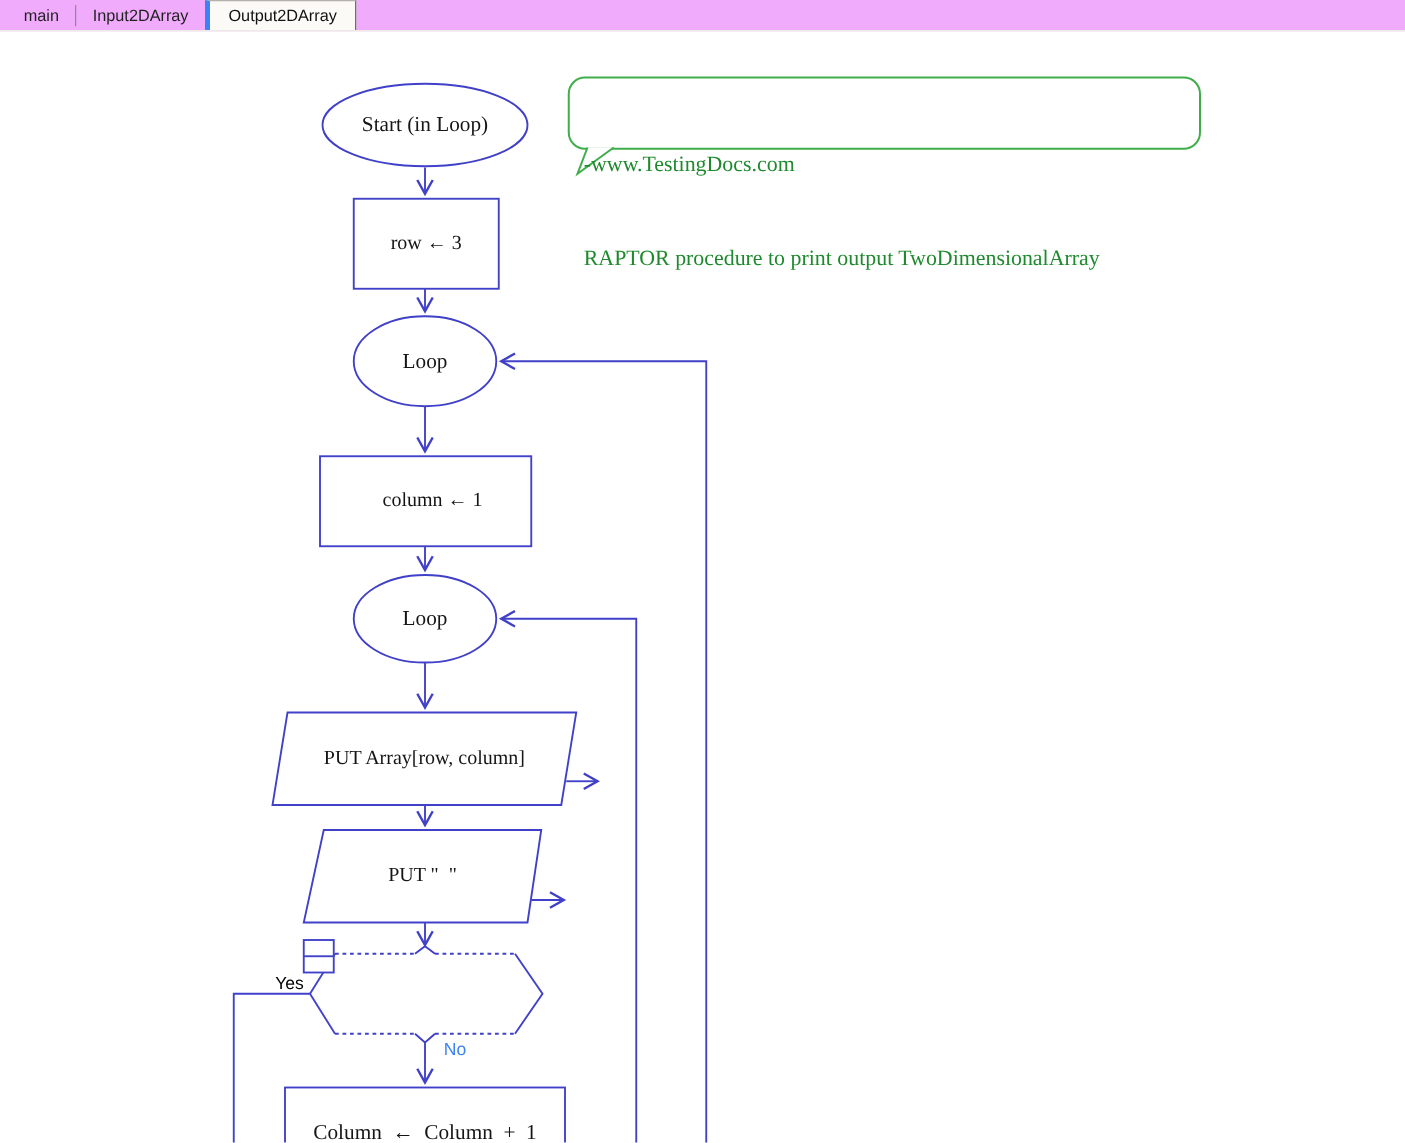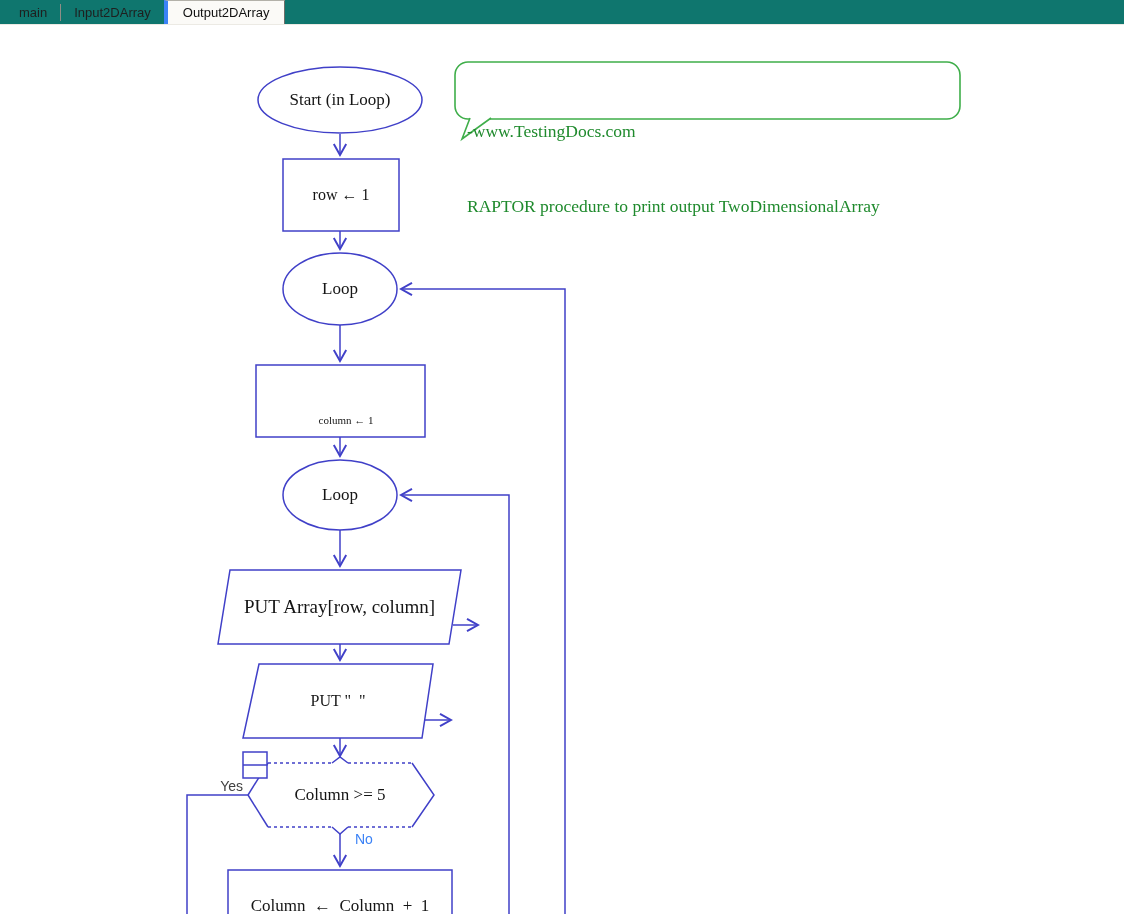--- a/index.html
+++ b/index.html
@@ -3,21 +3,21 @@
 <meta charset="utf-8">
 <style>
   html, body { margin:0; padding:0; }
   body {
     width:1124px; height:914px; overflow:hidden; position:relative;
     background:#ffffff; font-family:"Liberation Sans", sans-serif;
   }
   
   .tabbar {
     position:absolute; top:0; left:0; width:1124px; height:25px;
-    background:#0f766e; display:flex; align-items:stretch;
+    background:#f0abfc; display:flex; align-items:stretch;
     padding-left:6px; box-sizing:border-box; z-index:5;
     border-bottom:1px solid #eceae4;
   }
   .tab {
     display:flex; align-items:center; padding:0 13px;
     font-size:13px; color:#1f1f1f; cursor:default;
   }
   .tab-sep { width:1px; background:#8f8d86; margin:4px 0 3px; }
   .tab.active {
     background:#fbfaf7; border-left:4px solid #3b82f6; border-right:1px solid #6f6e69;
@@ -28,28 +28,28 @@
   svg.layer { position:absolute; top:0; left:0; }
   
   .lbl {
     position:absolute; display:flex; align-items:center; justify-content:center;
     font-family:"Liberation Serif", serif; color:#151515; white-space:pre;
     pointer-events:auto;
   }
   #lbl-start {left:258px; top:66px;  width:164px; height:68px; font-size:17px;}
   #lbl-row   {left:283px; top:159px; width:116px; height:72px; font-size:16px;}
   #lbl-loop1 {left:283px; top:253px; width:114px; height:72px; font-size:17px;}
-  #lbl-col   {left:256px; top:365px; width:180px; height:72px; font-size:11px;margin-top:19px;}
+  #lbl-col   {left:256px; top:365px; width:180px; height:72px; font-size:16px;}
   #lbl-loop2 {left:283px; top:460px; width:114px; height:70px; font-size:17px;}
-  #lbl-put1  {left:222px; top:570px; width:235px; height:74px; font-size:19px;}
+  #lbl-put1  {left:222px; top:570px; width:235px; height:74px; font-size:16px;}
   #lbl-put2  {left:247px; top:664px; width:182px; height:74px; font-size:16px;}
   #lbl-dec   {left:252px; top:765px; width:176px; height:60px; font-size:17px;}
   #lbl-inc   {left:228px; top:872px; width:224px; height:68px; font-size:17px;}
   #lbl-yes   {left:195px; top:777px; width:48px; height:17px; font-size:14px;
-              font-family:"Liberation Sans",sans-serif; justify-content:flex-end; color:#404040;}
+              font-family:"Liberation Sans",sans-serif; justify-content:flex-end; color:#000000;}
   #lbl-no    {left:355px; top:830px; width:44px; height:18px; font-size:14px;
               font-family:"Liberation Sans",sans-serif; justify-content:flex-start; color:#3b82f6;}
   
   .comment-text {
     position:absolute; left:467px; top:69px; width:486px;
     color:#1f8a2d; font-family:"Liberation Serif", serif;
     font-size:17.5px; line-height:25px; white-space:pre;
   }
 </style>
 </head>
@@ -116,27 +116,26 @@
       <rect x="228" y="870" width="224" height="70" fill="#ffffff"></rect>
     </g>
 
     <g fill="none" stroke="#3fae4a" stroke-width="1.6">
       <rect x="455" y="62" width="505" height="57" rx="13" fill="#ffffff"></rect>
       <path d="M470,118 L462,139 L491,118" fill="#ffffff"></path>
     </g>
   </svg>
 
   <div class="lbl" id="lbl-start">Start (in Loop)</div>
-  <div class="lbl" id="lbl-row">row ← 1</div>
+  <div class="lbl" id="lbl-row">row ← 3</div>
   <div class="lbl" id="lbl-loop1">Loop</div>
   <div class="lbl" id="lbl-col">column ← 1</div>
   <div class="lbl" id="lbl-loop2">Loop</div>
   <div class="lbl" id="lbl-put1">PUT Array[row, column]</div>
   <div class="lbl" id="lbl-put2">PUT "  "</div>
-  <div class="lbl" id="lbl-dec">Column &gt;= 5</div>
   <div class="lbl" id="lbl-yes">Yes</div>
   <div class="lbl" id="lbl-no">No</div>
   <div class="lbl" id="lbl-inc">Column  ←  Column  +  1</div>
 
   <div class="comment-text">
     <div>-www.TestingDocs.com</div>
     <div>RAPTOR procedure to print output TwoDimensionalArray</div>
   </div>
 </div>
 

